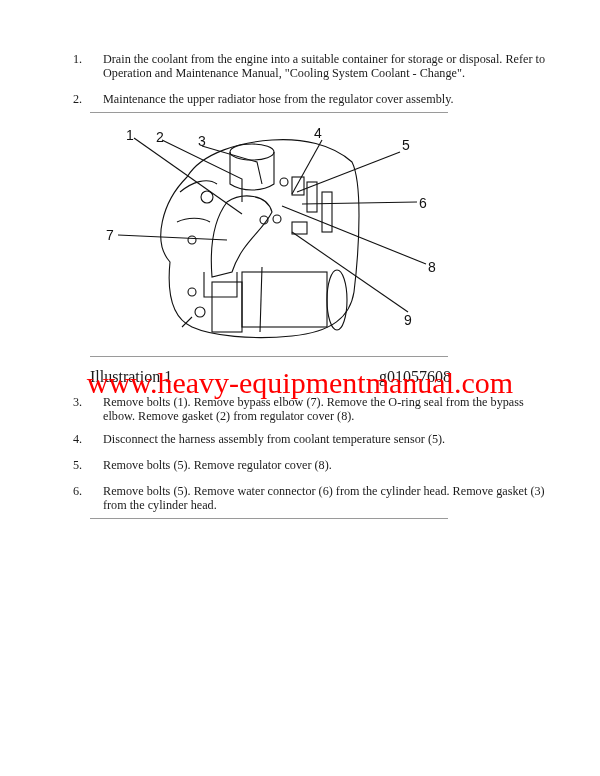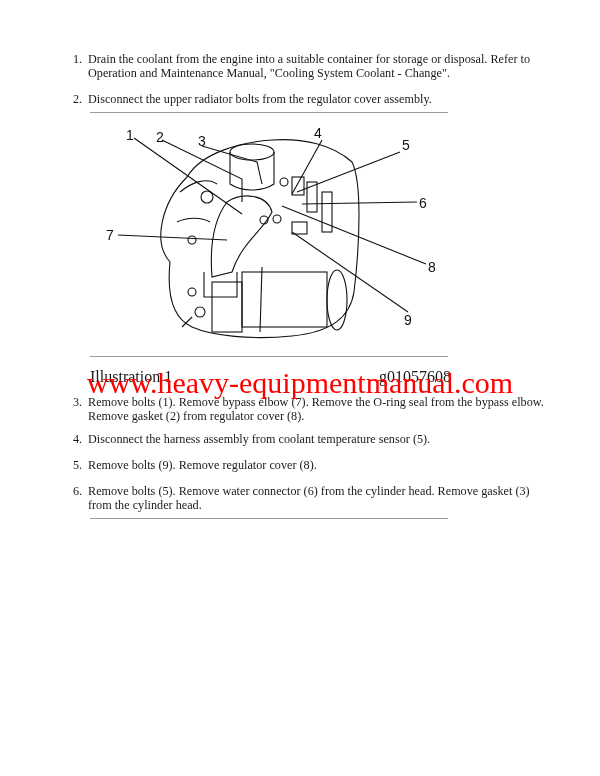--- a/index.html
+++ b/index.html
@@ -1,37 +1,37 @@
 <!DOCTYPE html>
 <html><head>
 <meta charset="utf-8">
 <style>
   html, body { margin: 0; padding: 0; background: #ffffff; }
   body { width: 600px; height: 776px; position: relative; overflow: hidden;
          font-family: "Liberation Serif", serif; color: #1a1a1a; }
   .step { position: absolute; left: 73px; width: 480px; font-size: 12.2px; line-height: 14px; }
   .step .num { position: absolute; left: 0; top: 0; }
-  .step .txt { display: block; margin-left: 15px; }
+  .step .txt { display: block; margin-left: 30px; }
   .rule { position: absolute; left: 90px; width: 358px; height: 0; border-top: 1.5px solid #9a9a9a; }
   .figure { position: absolute; left: 92px; top: 122px; width: 352px; height: 228px; }
   .caption { position: absolute; top: 368px; font-size: 16px; }
   .watermark { position: absolute; left: 0; top: 368px; width: 600px; text-align: center;
                font-family: Liberation Serif, serif; font-size: 30px; color: #ff0000;
                letter-spacing: 0px; line-height: 30px; }
 </style>
 </head>
 <body>
 
 <div class="step" style="top:52px;">
   <span class="num">1.</span>
   <span class="txt">Drain the coolant from the engine into a suitable container for storage or disposal. Refer to Operation and Maintenance Manual, "Cooling System Coolant - Change".</span>
 </div>
 <div class="step" style="top:92px;">
   <span class="num">2.</span>
-  <span class="txt">Disconnect the upper radiator bolts from the regulator cover assembly.</span>
+  <span class="txt">Maintenance the upper radiator hose from the regulator cover assembly.</span>
 </div>
 
 <div class="rule" style="top:112px;"></div>
 
 <div class="figure">
   <svg width="352" height="228" viewBox="0 0 352 228" fill="none" stroke="#111" stroke-width="1.1">
 
     <path d="M95 55 C110 30 150 20 180 18 C210 16 240 22 260 40 C270 60 268 120 262 170 C258 195 240 210 200 214 C160 218 120 214 100 205 C80 196 75 170 78 140 C60 120 70 80 95 55 Z"></path>
 
     <ellipse cx="160" cy="30" rx="22" ry="8"></ellipse>
@@ -93,20 +93,20 @@
 </div>
 
 <div class="watermark">www.heavy-equipmentmanual.com</div>
 
 <div class="step" style="top:432px;">
   <span class="num">4.</span>
   <span class="txt">Disconnect the harness assembly from coolant temperature sensor (5).</span>
 </div>
 <div class="step" style="top:458px;">
   <span class="num">5.</span>
-  <span class="txt">Remove bolts (9). Remove regulator cover (8).</span>
+  <span class="txt">Remove bolts (5). Remove regulator cover (8).</span>
 </div>
 <div class="step" style="top:484px;">
   <span class="num">6.</span>
   <span class="txt">Remove bolts (5). Remove water connector (6) from the cylinder head. Remove gasket (3) from the cylinder head.</span>
 </div>
 
 <div class="rule" style="top:518px;"></div>
 
 </body></html>

